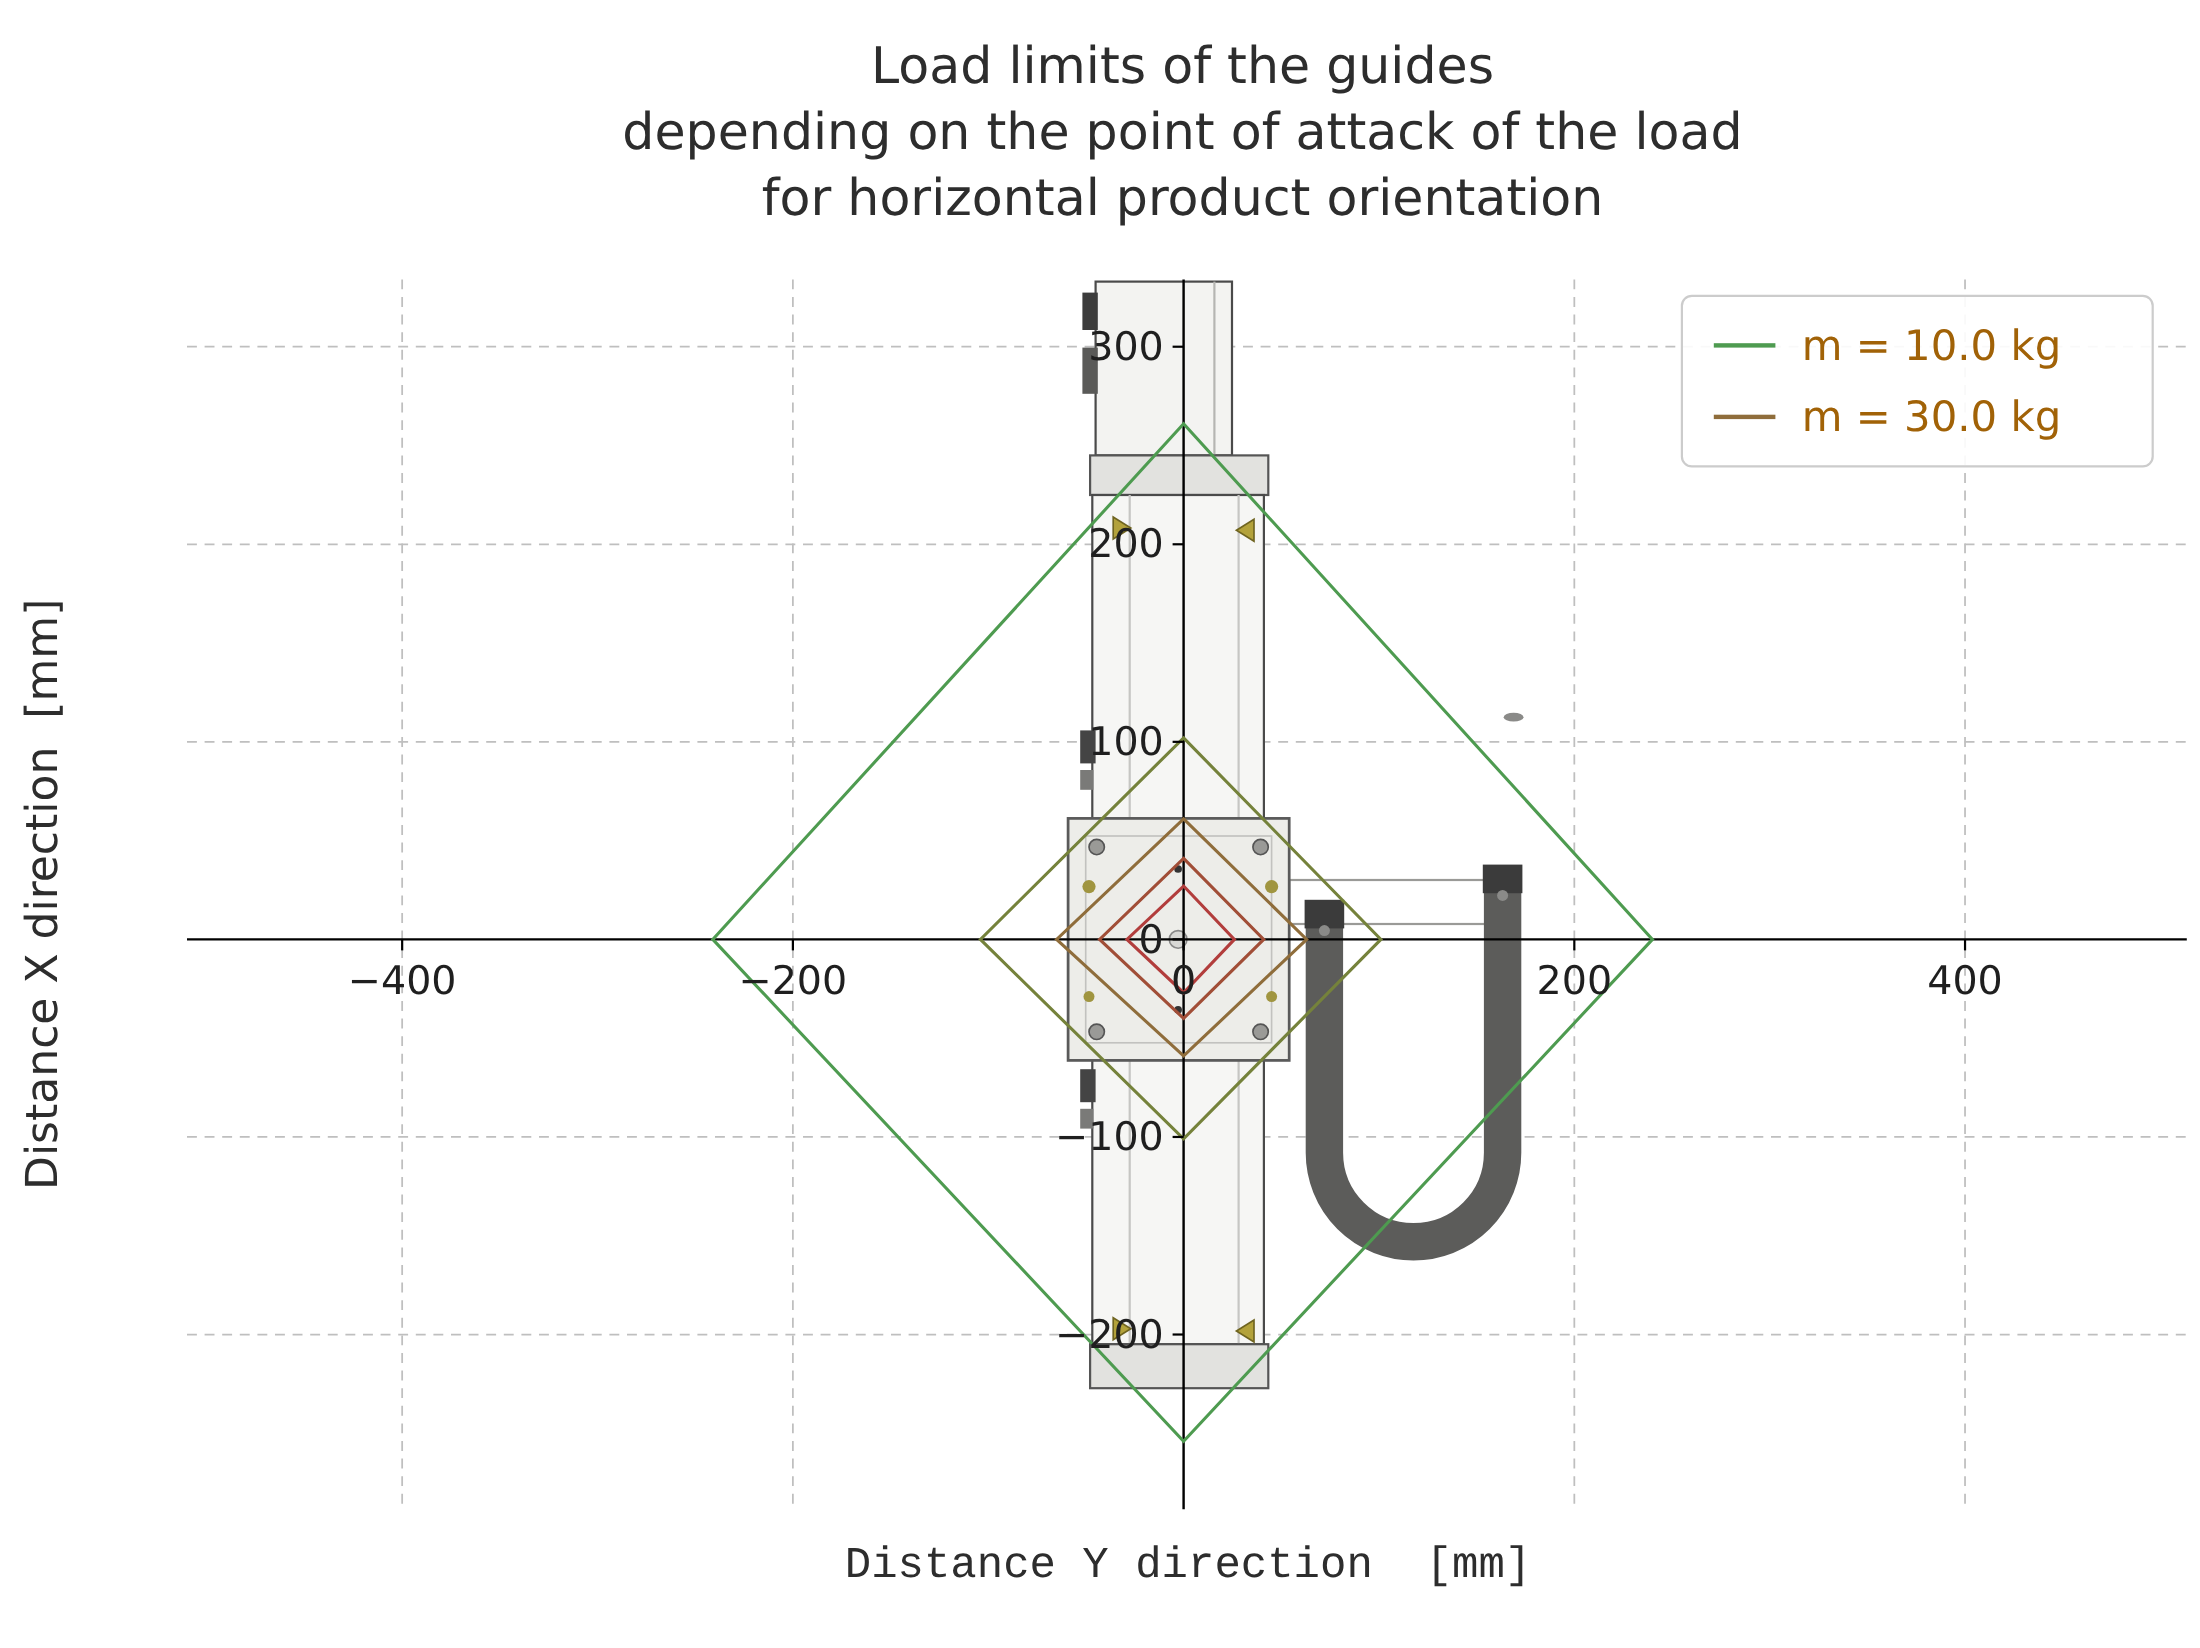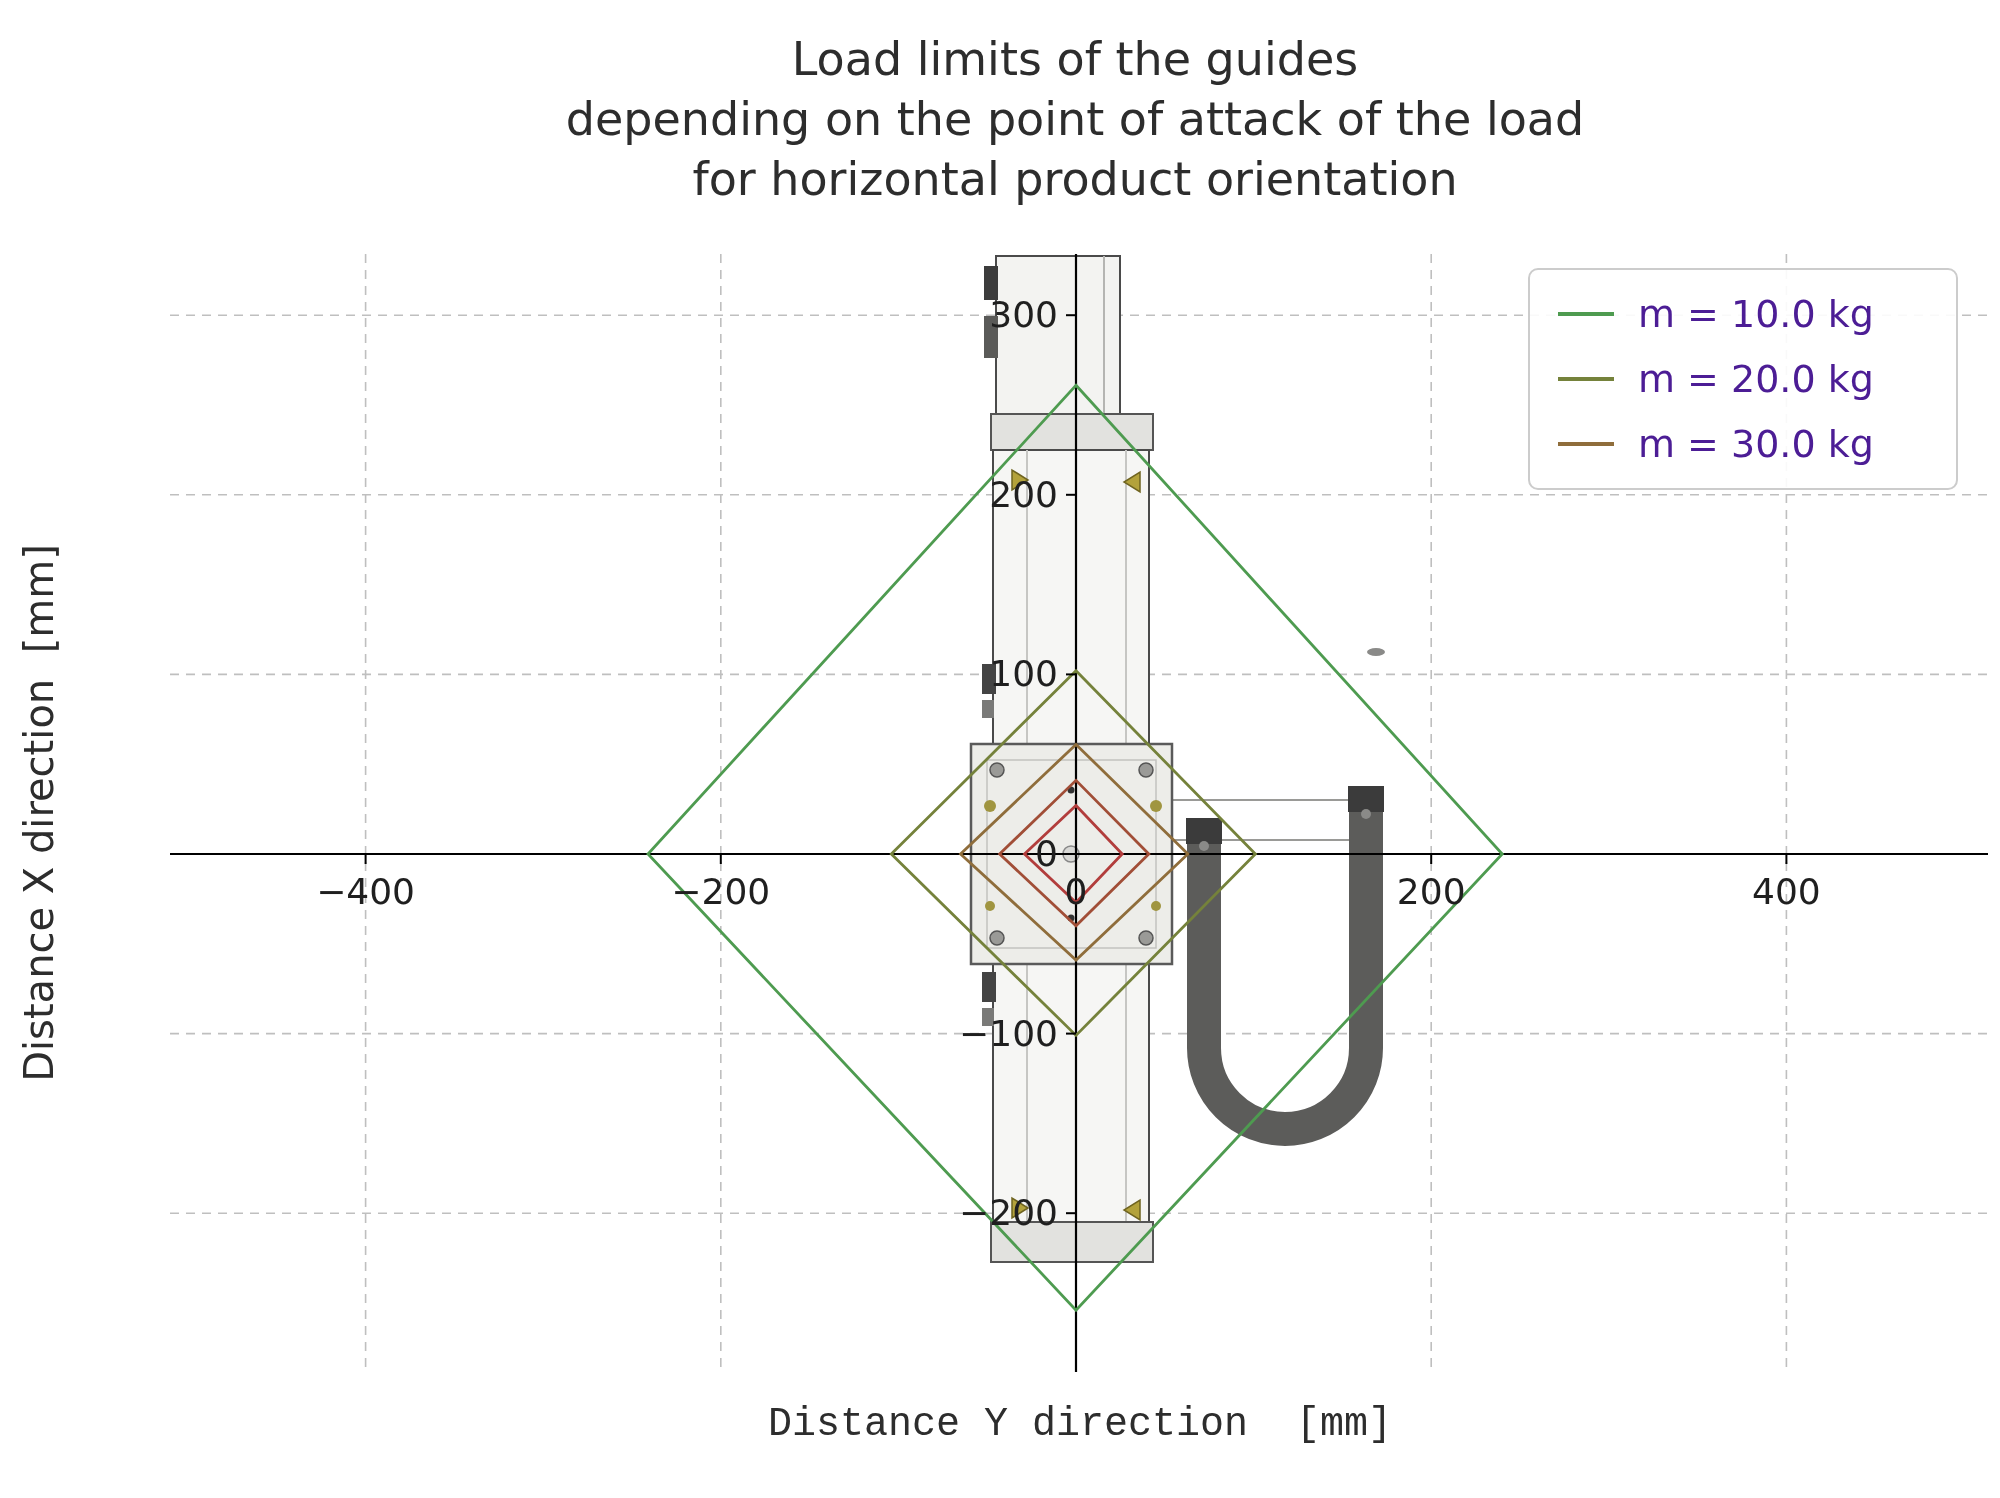--- a/index.html
+++ b/index.html
@@ -27,21 +27,21 @@
   .tick{stroke:#000000;stroke-width:2;}
   .ticklabel{font-size:36px;}
   .curve{fill:none;stroke-width:2.8;stroke-linejoin:miter;}
   #legend{
     left:1528px;top:268px;width:430px;box-sizing:border-box;
     padding:22px 28px;border:2px solid #cccccc;border-radius:10px;
     background:rgba(255,255,255,0.9);display:flex;flex-direction:column;gap:21px;
   }
   .lrow{display:flex;align-items:center;gap:24px;}
   .lline{display:inline-block;width:56px;height:4px;flex:0 0 56px;}
-  .llabel{font-size:38px;color:#4c1d95;white-space:pre;}
+  .llabel{font-size:38px;color:#a16207;white-space:pre;}
 </style>
 </head>
 <body>
 
 <div id="fig">
 
   <div id="chart-title" class="abs">Load limits of the guides
 depending on the point of attack of the load
 for horizontal product orientation</div>
 
@@ -144,24 +144,20 @@
         <text x="1058" y="1225.2" text-anchor="end" class="ticklabel">−200</text>
       </g>
   </svg>
 
   <div id="legend" class="abs">
       <div class="lrow">
         <span class="lline" style="background: rgb(78, 155, 80);"></span>
         <span class="llabel">m = 10.0 kg</span>
       </div>
       <div class="lrow">
-        <span class="lline" style="background: rgb(117, 130, 59);"></span>
-        <span class="llabel">m = 20.0 kg</span>
-      </div>
-      <div class="lrow">
         <span class="lline" style="background: rgb(143, 109, 59);"></span>
         <span class="llabel">m = 30.0 kg</span>
       </div>
     </div>
 
   <div id="x-axis-label" class="abs">Distance Y direction  [mm]</div>
   <div id="y-axis-label" class="abs">Distance X direction  [mm]</div>
 </div>
 
 </body></html>

